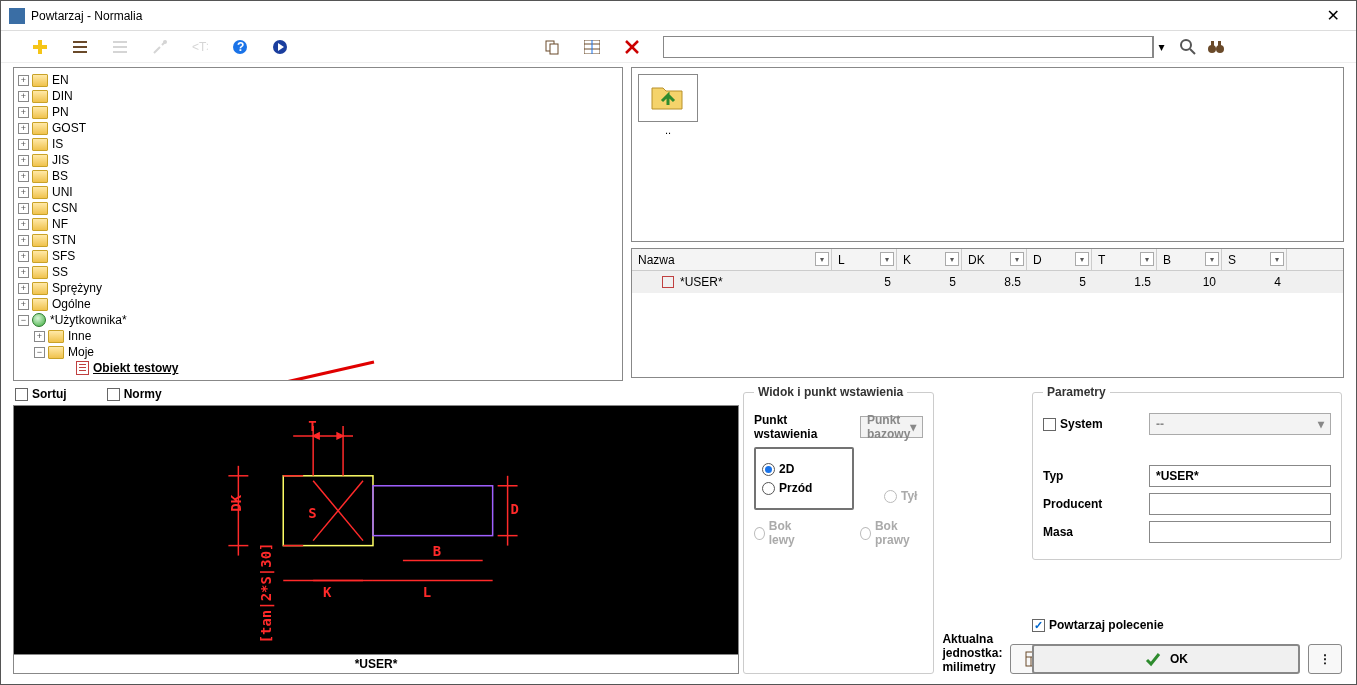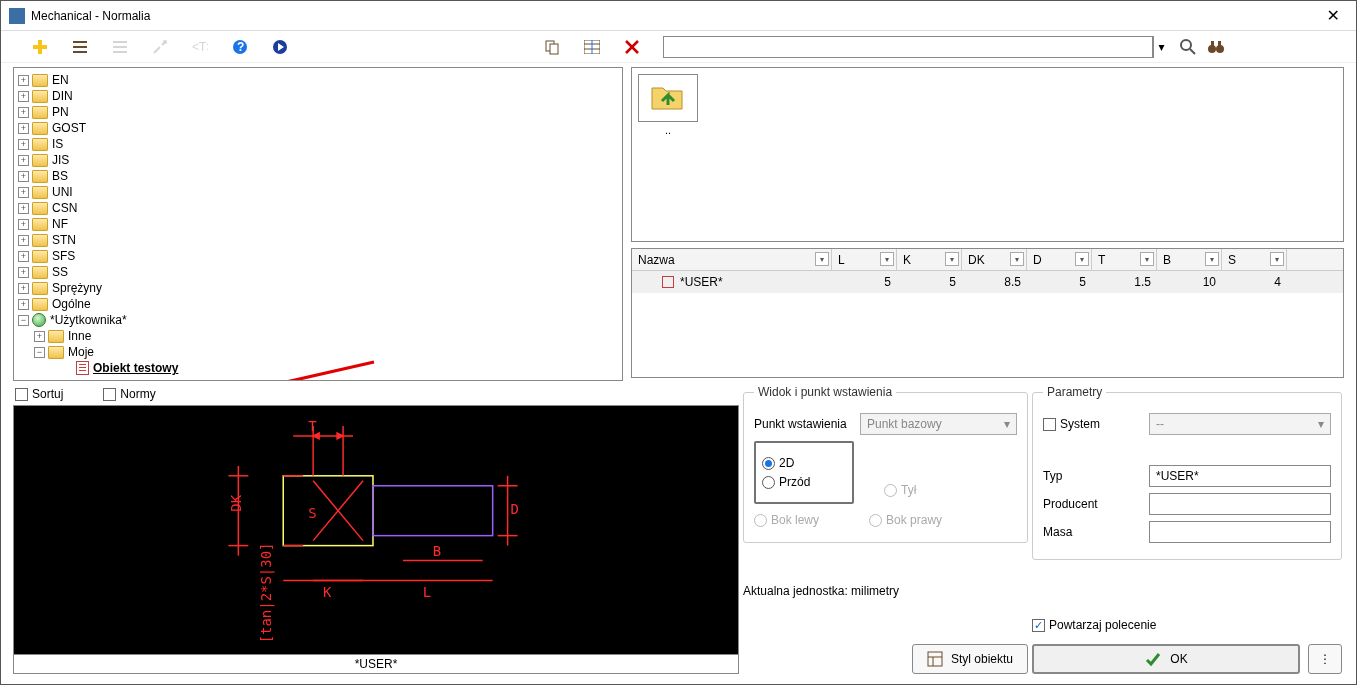--- a/index.html
+++ b/index.html
@@ -44,31 +44,31 @@
 .thdr { display: flex; background: #f4f4f4; border-bottom: 1px solid #ccc; height: 22px; }
 .thdr .col { border-right: 1px solid #ccc; display:flex; align-items:center; padding: 0 6px; position:relative; }
 .thdr .col .drop { position:absolute; right:2px; top:3px; width:14px; height:14px; border:1px solid #aaa; background:#fff; display:flex; align-items:center; justify-content:center; font-size:8px; color:#555; cursor:pointer;}
 .trow { display: flex; height: 22px; align-items:center; background:#f0f0f0; }
 .trow .cell { padding: 0 6px; text-align:right; }
 .trow .cell.name { text-align:left; display:flex; align-items:center; gap:6px;}
 .trow .cell.name .rowicon { width:12px; height:12px; border:1px solid #c04040; }
 
 .col-nazwa{width:200px} .col-L{width:65px} .col-K{width:65px} .col-DK{width:65px} .col-D{width:65px} .col-T{width:65px} .col-B{width:65px} .col-S{width:65px}
 
-.lower { display:flex; height: 293px; padding: 4px 12px 0 12px; gap: 4px; }
+.lower { display:flex; height: 293px; padding: 4px 12px 0 12px; gap: 4px; font-weight: bold; }
 .preview-col { width: 726px; display:flex; flex-direction:column; }
 .sort-row { display:flex; gap: 40px; padding: 2px 0 4px 2px; align-items:center;}
 .chk { width:13px; height:13px; border:1px solid #666; display:inline-block; margin-right:4px; vertical-align:middle; background:#fff; cursor:pointer;}
 .chk.checked::after { content:"✓"; color:#0066cc; font-size:11px; position:relative; top:-2px; left:1px;}
 .preview { flex:1; background:#000; border:1px solid #888; position:relative; overflow:hidden;}
 .preview-caption { text-align:center; padding:2px 0; border:1px solid #888; border-top:none;}
 
 fieldset { border:1px solid #ccc; border-radius:3px; padding: 8px 10px 10px 10px; }
 legend { padding: 0 4px; color:#333; }
-.view-col { width: 285px; display:flex; flex-direction:column; gap:8px;}
+.view-col { width: 285px; display:flex; flex-direction:row; gap:8px;}
 .param-col { width: 310px; display:flex; flex-direction:column; gap:8px;}
 
 .form-row { display:flex; align-items:center; margin: 6px 0; gap:6px;}
 .form-row label { width: 100px; }
 .form-row .select { flex:1; height:22px; border:1px solid #aaa; background:#f3f3f3; color:#888; padding:0 6px; display:flex; align-items:center; justify-content:space-between; }
 .form-row .input { flex:1; height:22px; border:1px solid #888; background:#fff; padding:0 6px; display:flex; align-items:center;}
 
 .radio { width:13px; height:13px; border:1px solid #555; border-radius:50%; display:inline-flex; align-items:center; justify-content:center; margin-right:4px; cursor:pointer;}
 .radio.sel::after{content:""; width:7px; height:7px; background:#1a73e8; border-radius:50%;}
 .radio.disabled{border-color:#bbb; cursor:default;}
@@ -84,21 +84,21 @@
 
 
 .cad-svg { position:absolute; inset:0; }
 .cad-svg text { fill:#ff2a2a; font-family: monospace; font-size:14px; }
 </style>
 </head>
 <body>
 
 <div class="titlebar">
   <div class="icon"></div>
-  <div class="title">Mechanical - Normalia</div>
+  <div class="title">Powtarzaj - Normalia</div>
   <div class="close">✕</div>
 </div>
 
 <div class="toolbar">
   <div class="tbtn">
       <svg width="16" height="16">
         <rect x="6" y="1" width="4" height="14" fill="#f5c518"></rect>
         <rect x="1" y="6" width="14" height="4" fill="#f5c518"></rect>
       </svg>
     </div>

